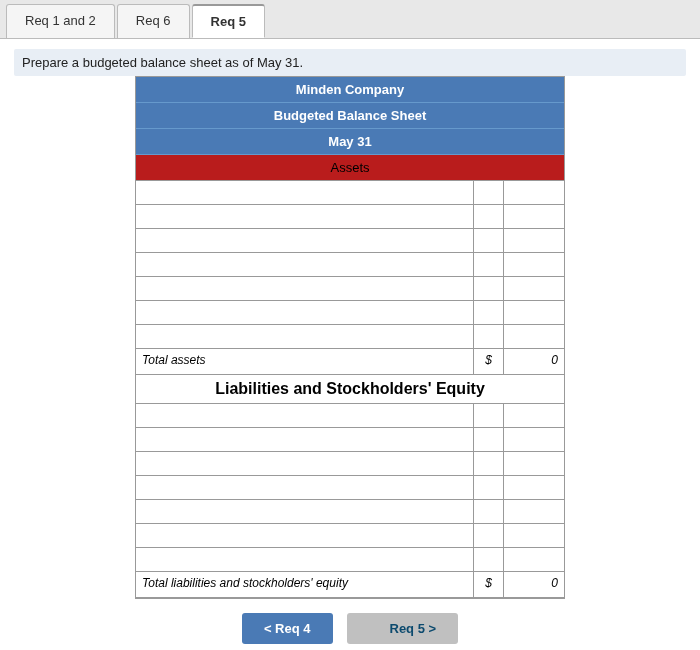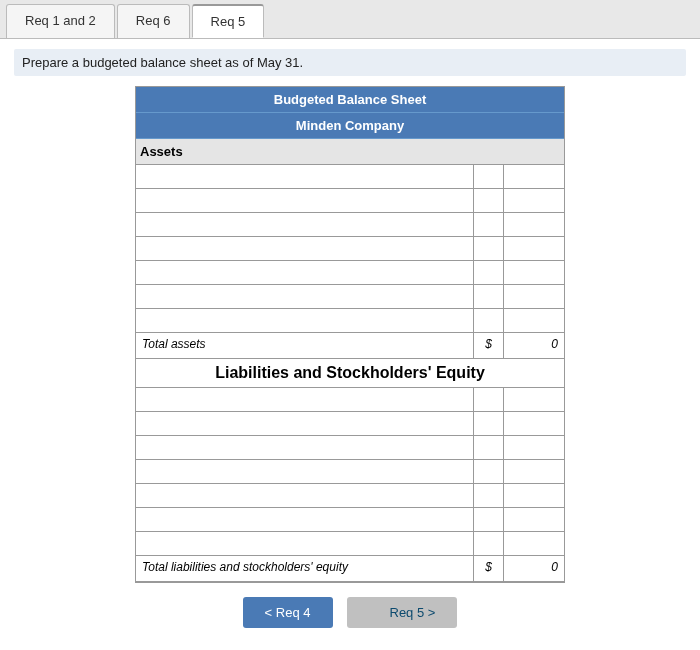--- a/index.html
+++ b/index.html
@@ -28,40 +28,39 @@
       background: #f5f5f5;
       margin-right: 2px;
       cursor: pointer;
       font-size: 13px;
       color: #333;
       border-radius: 3px 3px 0 0;
     }
     .tab.active {
       background: #fff;
       border-bottom: 1px solid #fff;
-      font-weight: normal;
+      font-weight: bold;
       border-top: 2px solid #999;
     }
     .tab:first-child {
       margin-left: 6px;
       text-align: right;
     }
 
     
     .main-content {
       background: #fff;
       flex: 1;
       padding: 10px 14px 14px 14px;
       display: flex;
       flex-direction: column;
     }
 
     .instruction-text {
       font-size: 13px;
-      margin-bottom: 10px;
       color: #222;
       background: #e8eef5;
       padding: 6px 8px;
       border-radius: 2px;
     }
 
     
     .table-wrapper {
       width: 430px;
       border: 1px solid #999;
@@ -74,26 +73,26 @@
       color: #fff;
       text-align: center;
       font-weight: bold;
       padding: 5px 4px;
       font-size: 13px;
       border-bottom: 1px solid #6699cc;
     }
 
     
     .section-label {
-      text-align: left;
-      font-weight: bold;
+      text-align: center;
+      font-weight: normal;
       padding: 5px 4px;
       font-size: 13px;
       border-bottom: 1px solid #999;
-      background: #e5e5e5;
+      background: #b91c1c;
     }
 
     
     .data-row {
       display: flex;
       border-bottom: 1px solid #999;
       background: #fff;
       min-height: 24px;
     }
     .data-row .label-cell {
@@ -160,21 +159,21 @@
     .bottom-nav {
       display: flex;
       justify-content: center;
       gap: 14px;
       margin-top: 14px;
       padding-bottom: 10px;
     }
     .nav-btn {
       padding: 8px 22px;
       font-size: 13px;
-      font-weight: normal;
+      font-weight: bold;
       border: none;
       border-radius: 3px;
       cursor: pointer;
     }
     .nav-btn-left {
       background: #4a7ab5;
       color: #fff;
     }
     .nav-btn-right {
       background: #c0c0c0;
@@ -189,22 +188,23 @@
   <div class="tab">Req 1 and 2</div>
   <div class="tab">Req 6</div>
   <div class="tab active">Req 5</div>
 </div>
 
 <div class="main-content">
   <div class="instruction-text">Prepare a budgeted balance sheet as of May 31.</div>
 
   <div class="table-wrapper">
 
+    <div class="table-header">Minden Company</div>
     <div class="table-header">Budgeted Balance Sheet</div>
-    <div class="table-header">Minden Company</div>
+    <div class="table-header">May 31</div>
     <div class="section-label">Assets</div>
 
     <div class="data-row">
       <div class="label-cell"></div>
       <div class="currency-cell"></div>
       <div class="value-cell"></div>
     </div>
     <div class="data-row">
       <div class="label-cell"></div>
       <div class="currency-cell"></div>

